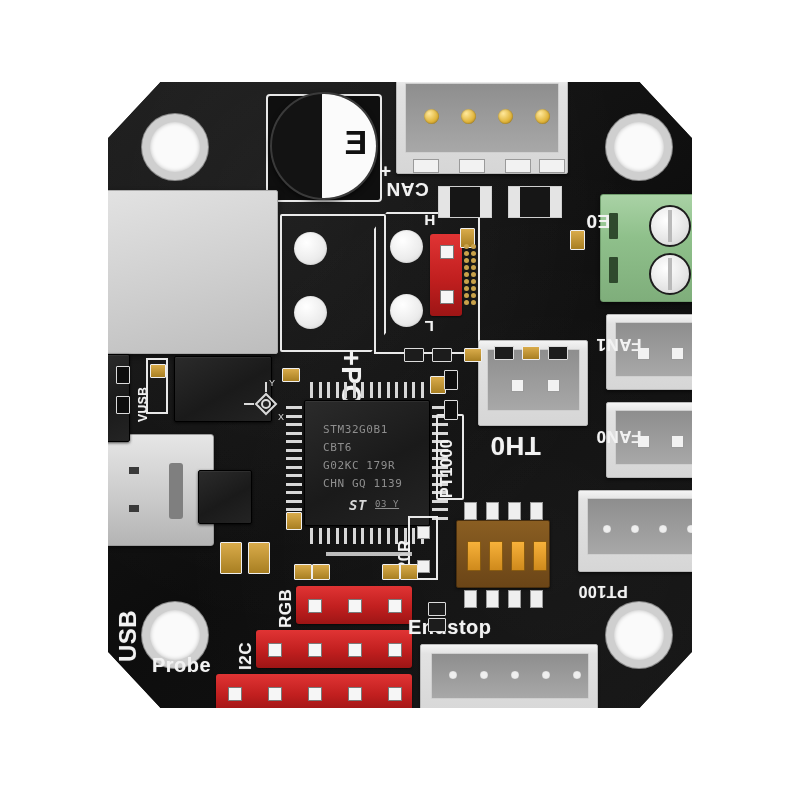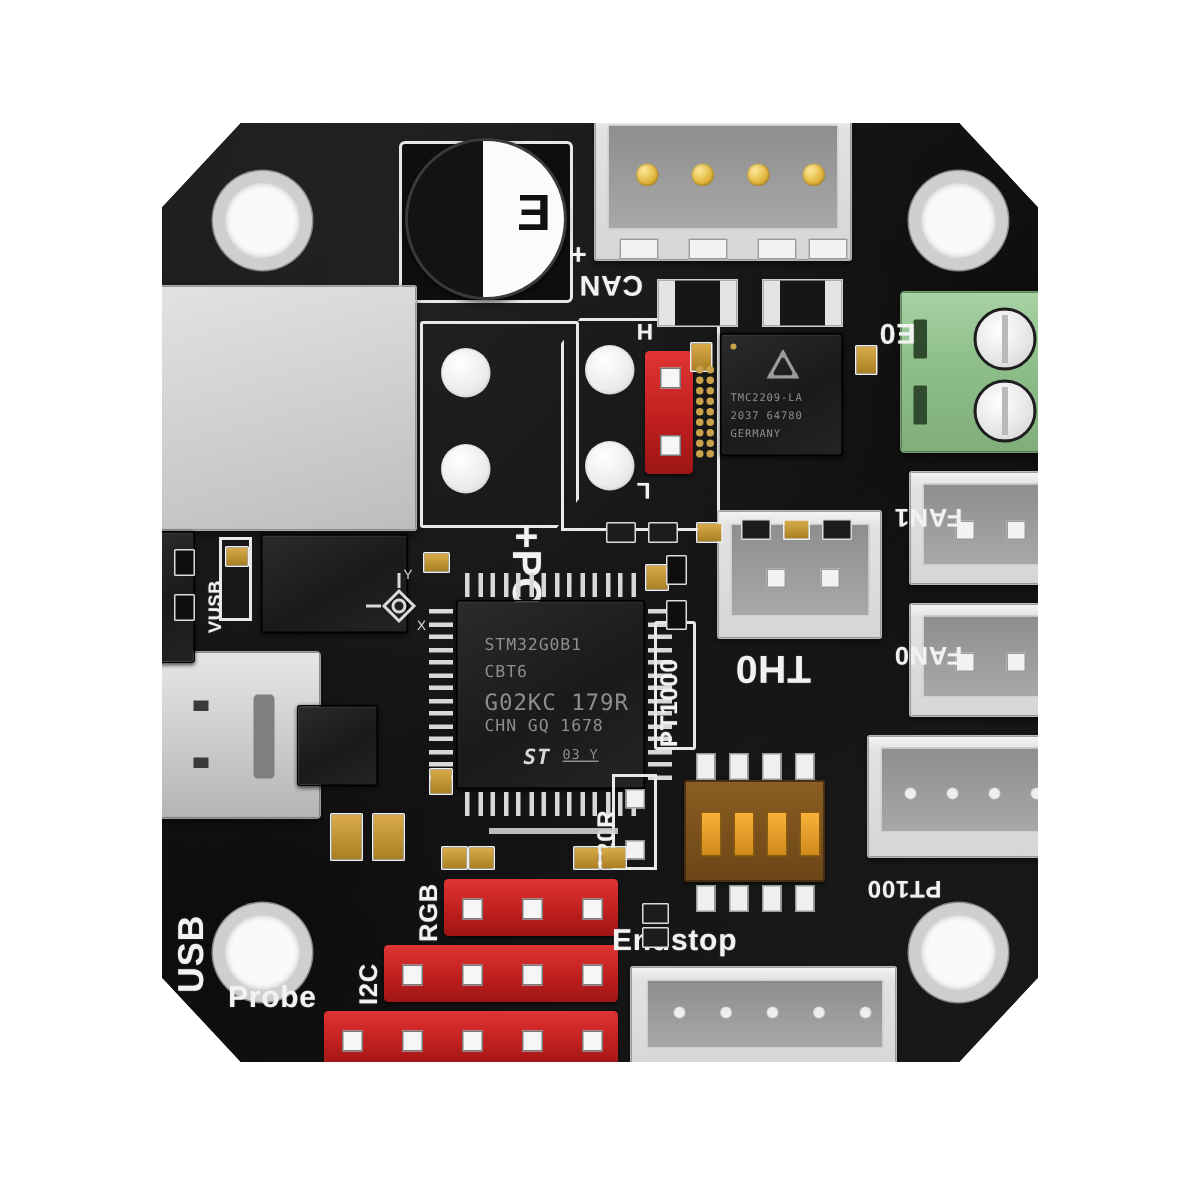--- a/index.html
+++ b/index.html
@@ -169,40 +169,26 @@
     <div class="bigpad" style="left:282px;top:212px;width:33px;height:33px;"></div>
     <div class="silk rot180" style="left:278px;top:96px;font-size:19px;">CAN</div>
 
     <div class="hdr" style="position:absolute;left:322px;top:152px;width:32px;height:82px;">
       <div class="hdr-pin" style="left:10px;top:11px;width:12px;height:12px;"></div>
       <div class="hdr-pin" style="left:10px;top:56px;width:12px;height:12px;"></div>
     </div>
     <div class="silk rot180" style="left:316px;top:130px;font-size:15px;">H</div>
     <div class="silk rot180" style="left:316px;top:236px;font-size:15px;">L</div>
 
-    <div class="part ic" style="left:372px;top:140px;width:82px;height:82px;">
-      <div style="position:absolute;left:30px;top:10px;width:22px;height:20px;">
-        <svg viewBox="0 0 24 22" width="22" height="20">
-          <polygon points="12,2 22,20 2,20" fill="none" stroke="#9a9a9a" stroke-width="2.4"></polygon>
-          <circle cx="12" cy="4" r="2.1" fill="#9a9a9a"></circle>
-          <circle cx="3.5" cy="19" r="2.1" fill="#9a9a9a"></circle>
-          <circle cx="20.5" cy="19" r="2.1" fill="#9a9a9a"></circle>
-        </svg>
-      </div>
-      <div class="ic-txt" style="left:6px;top:38px;font-size:7px;">TMC2209-LA</div>
-      <div class="ic-txt" style="left:6px;top:50px;font-size:7px;">2037 64780</div>
-      <div class="ic-txt" style="left:6px;top:62px;font-size:7px;">GERMANY</div>
-      <div style="position:absolute;left:6px;top:6px;width:4px;height:4px;border-radius:50%;background:#c9a24a;"></div>
-    </div>
 
     <div class="part ic" style="left:196px;top:318px;width:126px;height:126px;">
       <div class="ic-txt" style="left:18px;top:22px;font-size:11px;">STM32G0B1</div>
       <div class="ic-txt" style="left:18px;top:40px;font-size:11px;">CBT6</div>
-      <div class="ic-txt" style="left:18px;top:58px;font-size:15px;">G02KC 179R</div>
-      <div class="ic-txt" style="left:18px;top:76px;font-size:11px;">CHN GQ 1678</div>
+      <div class="ic-txt" style="left:18px;top:58px;font-size:11px;">G02KC 179R</div>
+      <div class="ic-txt" style="left:18px;top:76px;font-size:11px;">CHN GQ 1139</div>
       <div class="ic-txt" style="left:44px;top:96px;font-size:14px;font-weight:700;color:#d8d8d8;font-style:italic;">ST</div>
       <div class="ic-txt" style="left:70px;top:98px;font-size:9px;text-decoration:underline;">03 Y</div>
     </div>
     <div class="leads h" style="left:202px;top:300px;width:114px;height:16px;">
       <i></i>
         <i></i>
         <i></i>
         <i></i>
         <i></i>
         <i></i>

